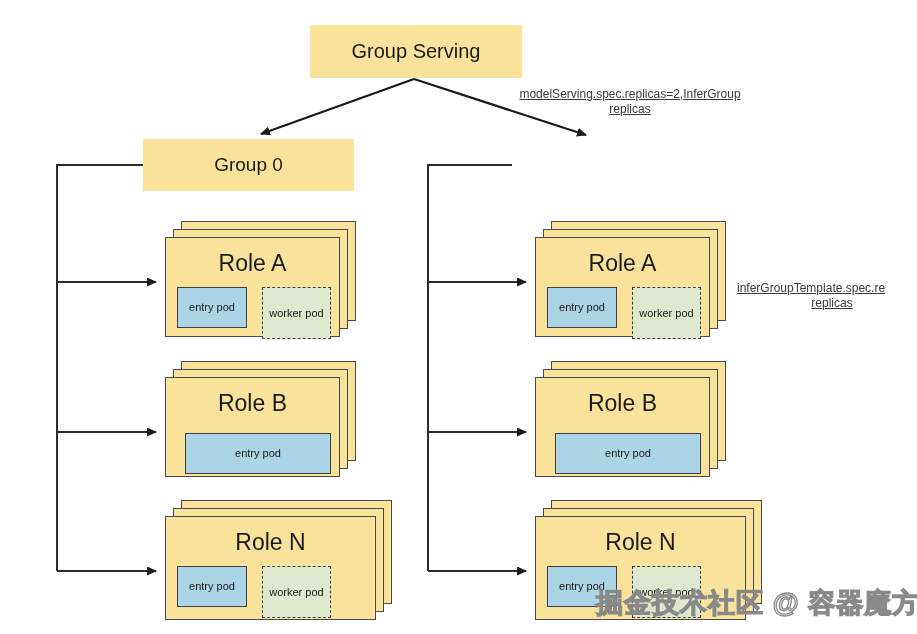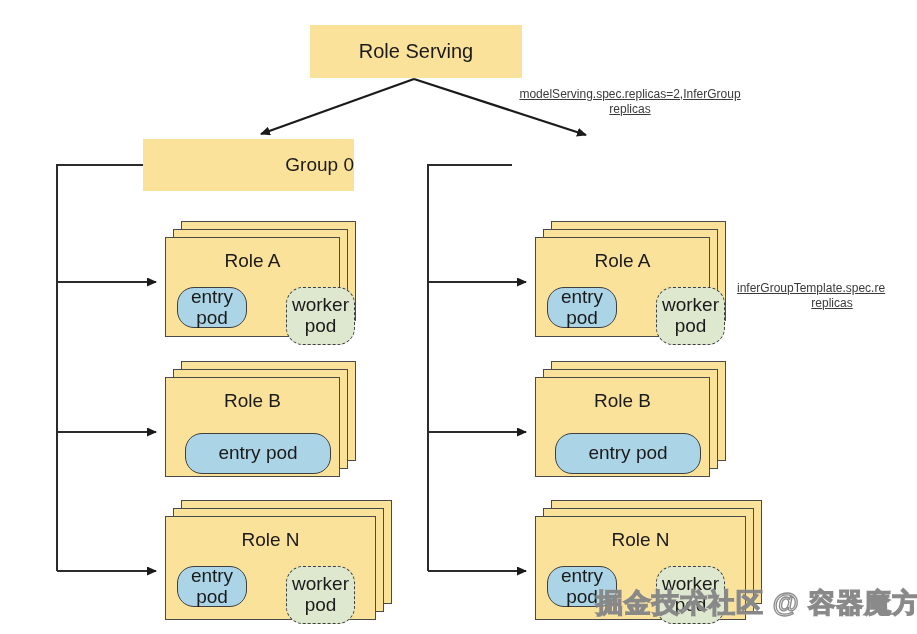--- a/index.html
+++ b/index.html
@@ -31,21 +31,20 @@
     z-index: 2;
   }
   .title-box {
     left: 310px; top: 25px;
     width: 212px; height: 53px;
     font-size: 20px;
   }
   .group-box {
     width: 211px; height: 52px;
     font-size: 19px;
-    justify-content: flex-end;
   }
   .group-box.g0 { left: 143px; top: 139px; }
   .group-box.g1 { left: 512px; top: 140px; }
 
   .annotation {
     position: absolute;
     font-size: 12px;
     line-height: 15px;
     color: #3a3a3a;
     text-align: center;
@@ -71,46 +70,44 @@
   }
   .layer.b2 { left: 16px; top: -16px; }
   .layer.b1 { left: 8px;  top: -8px; }
   .layer.front { left: 0; top: 0; }
 
   .role-title {
     position: absolute;
     left: 0; top: 12px;
     width: 100%;
     text-align: center;
-    font-size: 19px;
+    font-size: 23px;
   }
   .pod {
     position: absolute;
     display: flex;
     align-items: center;
     justify-content: center;
     text-align: center;
-    font-size: 19px;
+    font-size: 11px;
     line-height: 1.1;
     box-sizing: border-box;
     padding: 1px 2px;
-    border-radius: 17px;
   }
   .pod.entry {
     left: 11px; top: 49px;
     width: 70px; height: 41px;
     background: var(--pod-blue, #ABD5E6);
     border: 1.5px solid #3f3f3f;
   }
   .pod.worker {
     left: 96px; top: 49px;
-    width: 69px; height: 58px;
+    width: 69px; height: 52px;
     background: var(--pod-green, #DDE8CE);
     border: 1.5px dashed #3f3f3f;
-    margin-left: 24px;
   }
   .pod.wide {
     left: 19px; top: 55px;
     width: 146px; height: 41px;
     background: var(--pod-blue, #ABD5E6);
     border: 1.5px solid #3f3f3f;
   }
 
   .watermark {
     position: absolute;
@@ -145,21 +142,21 @@
     <line x1="57" y1="432" x2="156" y2="432" stroke="#2b2b2b" stroke-width="2" marker-end="url(#ah)"></line>
     <line x1="57" y1="571" x2="156" y2="571" stroke="#2b2b2b" stroke-width="2" marker-end="url(#ah)"></line>
 
     <polyline points="512,165 428,165 428,571" fill="none" stroke="#2b2b2b" stroke-width="2"></polyline>
     <line x1="428" y1="282" x2="526" y2="282" stroke="#2b2b2b" stroke-width="2" marker-end="url(#ah)"></line>
     <line x1="428" y1="432" x2="526" y2="432" stroke="#2b2b2b" stroke-width="2" marker-end="url(#ah)"></line>
     <line x1="428" y1="571" x2="526" y2="571" stroke="#2b2b2b" stroke-width="2" marker-end="url(#ah)"></line>
   </svg>
 
   <div class="node title-box">
-    <span>Role Serving</span>
+    <span>Group Serving</span>
   </div>
 
   <div class="annotation top">
     <div>modelServing.spec.replicas=2,InferGroup</div>
     <div>replicas</div>
   </div>
   <div class="annotation right">
     <div class="nowrap">inferGroupTemplate.spec.re</div>
     <div>replicas</div>
   </div>

